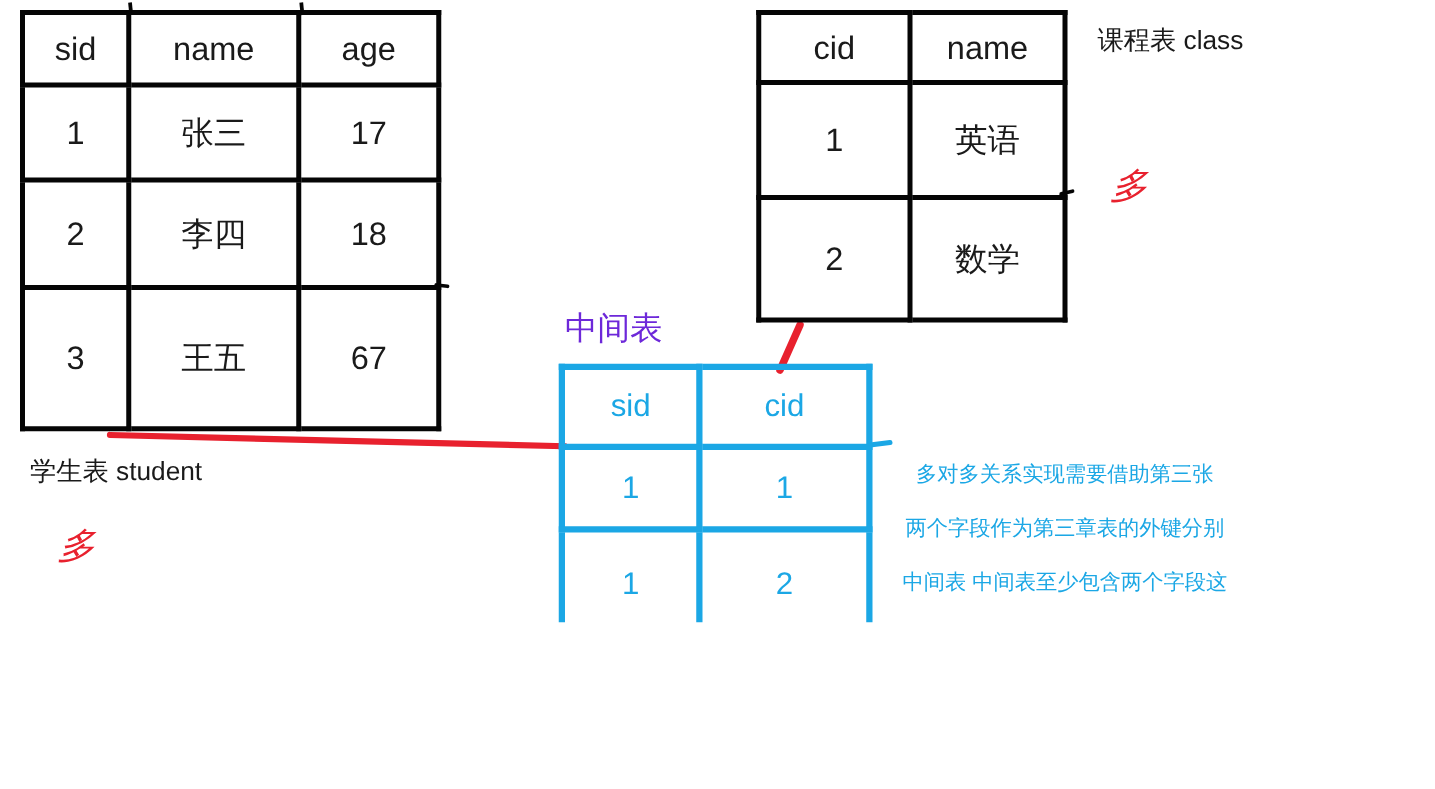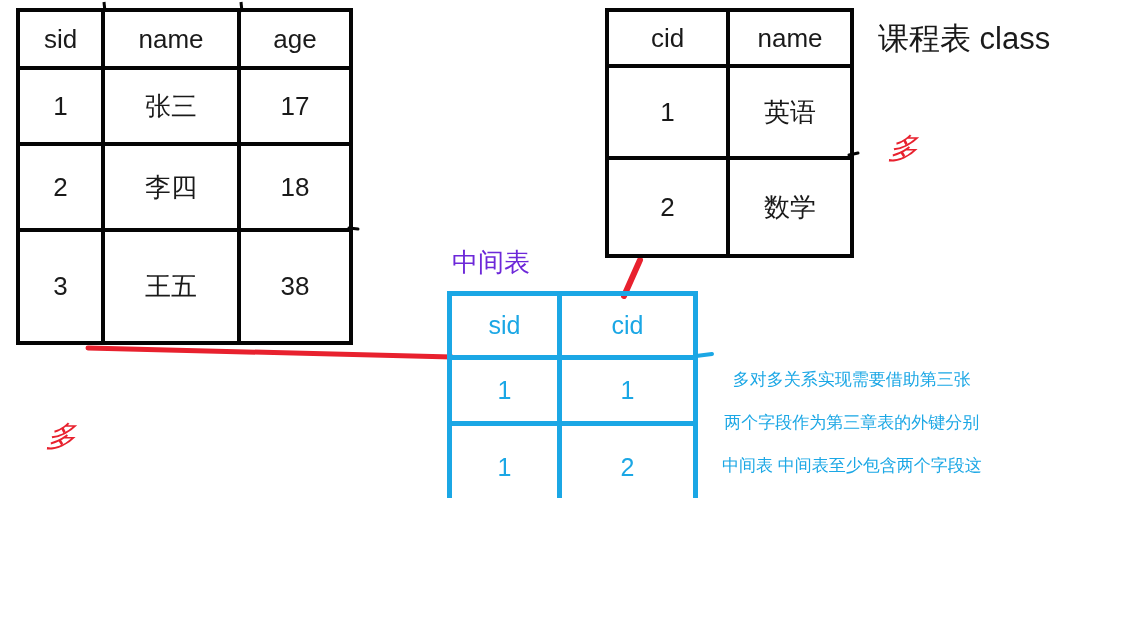--- a/index.html
+++ b/index.html
@@ -32,21 +32,21 @@
   .tbl-black { font-size: 26px; color: #1a1a1a; }
   .tbl-black th, .tbl-black td { border: 4px solid #050505; }
   .tbl-blue { font-size: 25px; color: #1ba7e5; }
   .tbl-blue th, .tbl-blue td { border: 5px solid #1ba7e5; }
   .cell-left { text-align: left; padding-left: 6px; }
   .cell-left-wide { text-align: left; padding-left: 22px; }
   .label {
     position: absolute;
     white-space: nowrap;
     color: #1a1a1a;
-    font-size: 31px;
+    font-size: 21px;
   }
   .label-blue { color: #6d28d9; font-size: 26px; }
   .multiplicity {
     position: absolute;
     color: #e8212e;
     font-size: 29px;
     font-style: italic;
     transform: skewX(-8deg);
     white-space: nowrap;
   }
@@ -92,25 +92,26 @@
       <td>17</td>
     </tr>
     <tr style="height:86px">
       <td>2</td>
       <td>李四</td>
       <td>18</td>
     </tr>
     <tr style="height:113px">
       <td>3</td>
       <td>王五</td>
-      <td>38</td>
+      <td>67</td>
     </tr>
   </tbody>
     </table>
 
+  <div class="label" style="left:24px; top:363px;">学生表 student</div>
   <div class="multiplicity" style="left:47px; top:417px;">多</div>
 
   <table class="tbl tbl-black" style="left:605px; top:8px;">
     <colgroup>
         <col style="width:121px">
         <col style="width:124px">
       </colgroup>
     <tbody>
         <tr style="height:56px">
       <th class="cell-left">cid</th>

